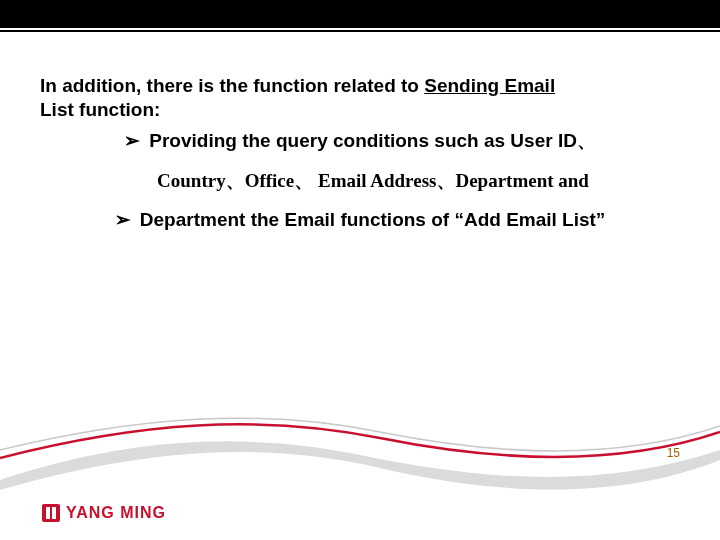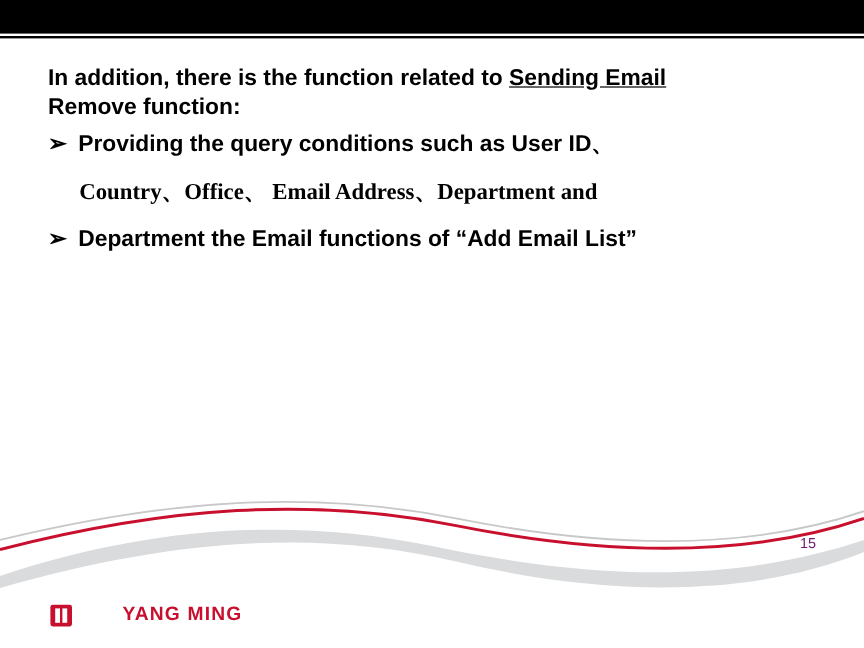--- a/index.html
+++ b/index.html
@@ -29,21 +29,21 @@
   .top-line {
     position: absolute;
     top: 30px;
     left: 0;
     width: 720px;
     height: 2px;
     background: #000000;
   }
   .content {
     position: absolute;
-    top: 53px;
+    top: 73px;
     left: 40px;
     right: 40px;
     color: #000;
   }
   .content p {
     margin: 0;
   }
   .intro {
     font-size: 19px;
     font-weight: bold;
@@ -56,20 +56,21 @@
     margin-top: 42px;
     font-size: 19px;
     font-weight: bold;
   }
   .bullet {
     margin-top: 18px;
     font-size: 19px;
     font-weight: bold;
     line-height: 2.1;
     padding-left: 0;
+    text-align: center;
   }
   .bullet .arrow {
     display: inline-block;
     margin-right: 4px;
   }
   .bullet .indent {
     padding-left: 26px;
     display: block;
     font-family: Liberation Serif, serif;
   }
@@ -95,21 +96,21 @@
     width: 720px;
     height: 120px;
     pointer-events: none;
   }
 
   .page-number {
     position: absolute;
     right: 40px;
     bottom: 80px;
     font-size: 12px;
-    color: #701a75;
+    color: #a16207;
   }
 
   .logo {
     position: absolute;
     left: 42px;
     bottom: 18px;
     display: flex;
     align-items: center;
     gap: 6px;
   }
@@ -136,38 +137,37 @@
     top: 3px;
     width: 4px;
     height: 12px;
     background: #ffffff;
   }
   .logo-text {
     color: #c8102e;
     font-weight: bold;
     font-size: 16px;
     letter-spacing: 1px;
-    margin-left: 36px;
   }
 </style>
 </head>
 <body>
 
 <div class="slide">
 
   <div class="top-border"></div>
   <div class="top-line"></div>
 
   <div class="content">
 
     <p class="intro">
       <span>In addition, there is the function related to </span><span class="underline">Sending Email</span><br>
     </p>
 
-    <p class="section-title">Remove function:</p>
+    <p class="section-title">List function:</p>
 
     <p class="bullet">
       <span class="arrow">➢</span>
       <span class="body-text">Providing the query conditions such as User ID、</span>
       <span class="indent">Country、Office、 Email Address、Department and</span>
     </p>
 
     <p class="bullet bullet2">
       <span class="arrow">➢</span>
       <span class="body-text">Department the Email functions of “Add Email List”</span>

